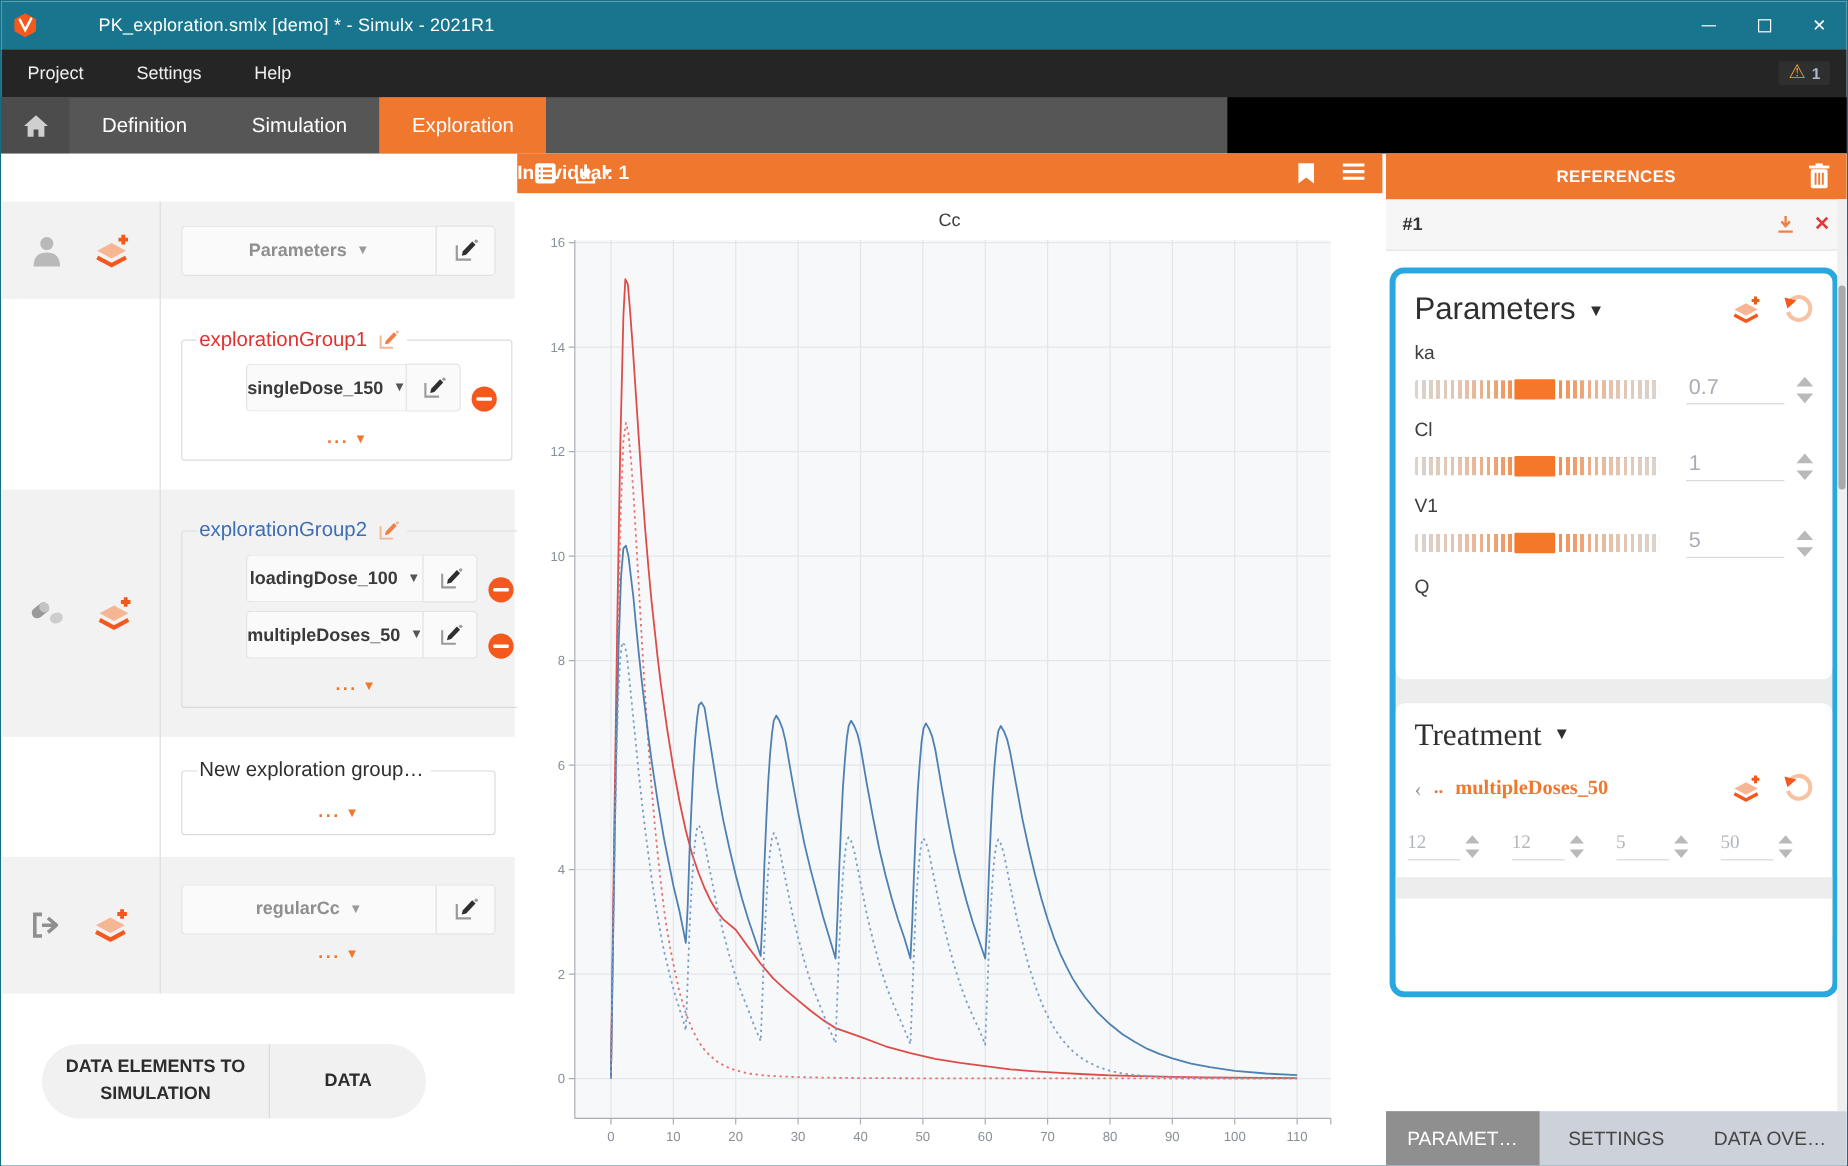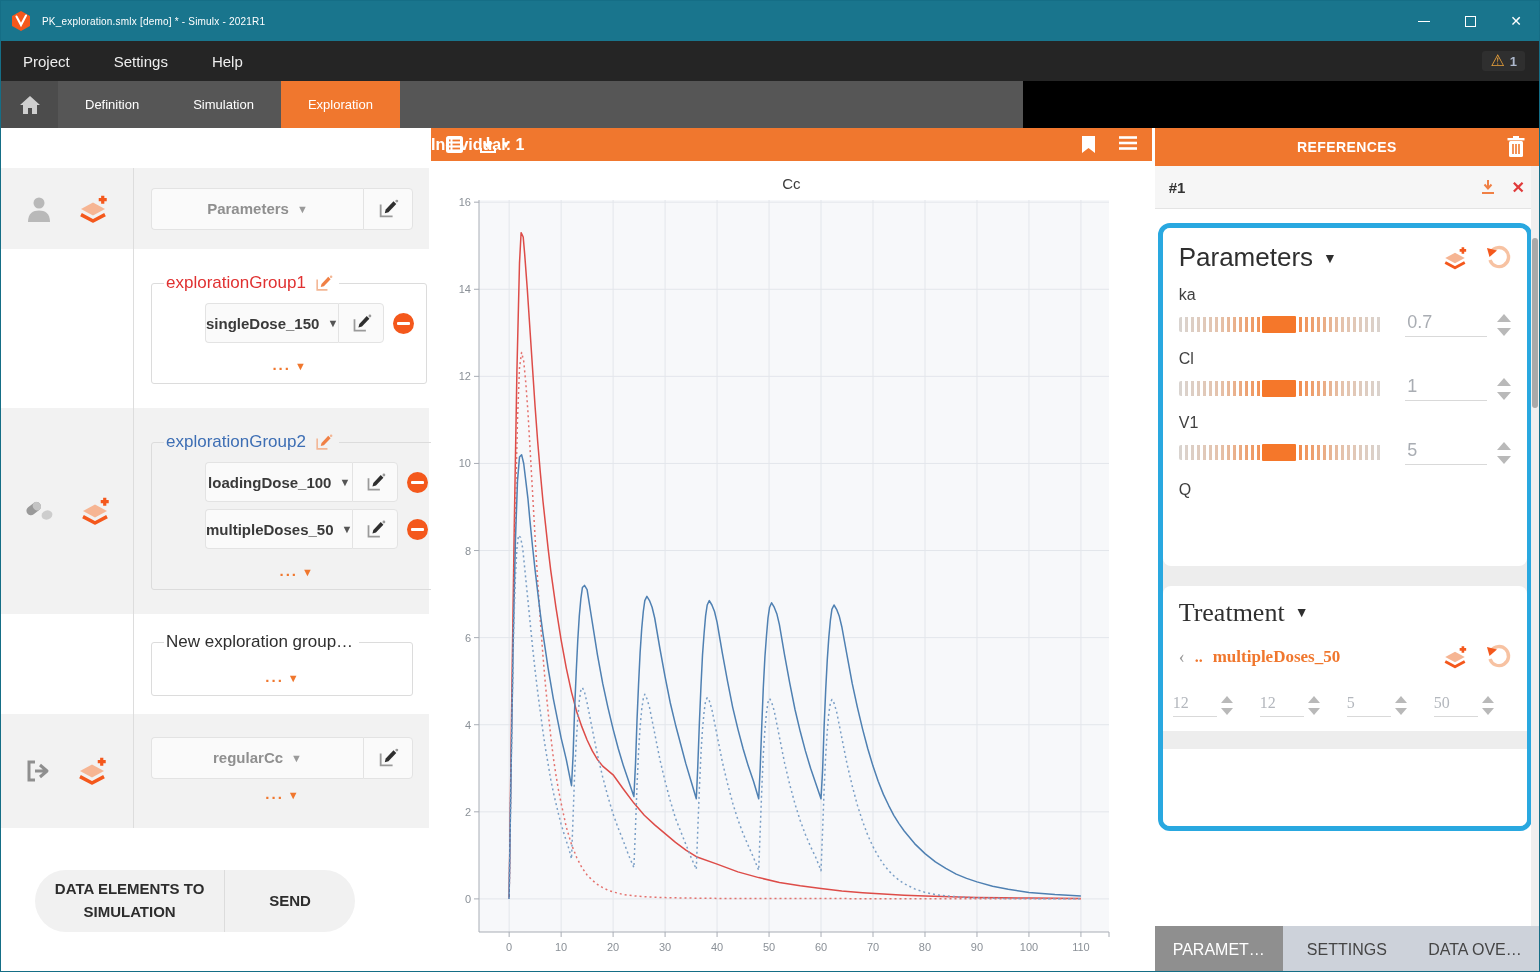--- a/index.html
+++ b/index.html
@@ -4,39 +4,39 @@
 <style>
   *{margin:0;padding:0;box-sizing:border-box;}
   html,body{background:#2b2b2b;}
   body{font-family:"Liberation Sans",sans-serif;}
   .app{width:1540px;height:972px;background:#fff;position:relative;overflow:hidden;border:1px solid #156e86;}
 
   
   .titlebar{height:40px;background:#19758d;display:flex;align-items:center;color:#fff;}
   .logo{width:22px;height:22px;margin:0 10px 0 9px;position:relative;}
   .logo svg{display:block;}
-  .title-text{font-size:10px;letter-spacing:.2px;}
+  .title-text{font-size:15px;letter-spacing:.2px;margin-left:40px;}
   .win-controls{margin-left:auto;display:flex;height:100%;}
   .win-btn{width:46px;height:100%;display:flex;align-items:center;justify-content:center;color:#fff;font-size:14px;}
   .win-min-glyph{width:12px;height:1px;background:#fff;}
   .win-max-glyph{width:11px;height:11px;border:1px solid #fff;}
 
   
   .menubar{height:40px;background:#252525;display:flex;align-items:center;color:#eee;font-size:15px;}
   .menu-item{padding:0 0;margin-left:22px;margin-right:22px;cursor:default;}
   .menu-item:first-child{margin-left:22px;}
   .warn-box{margin-left:auto;margin-right:14px;background:#2f2f2f;border-radius:3px;padding:2px 8px;display:flex;align-items:center;gap:5px;}
   .warn-tri{color:#e9a13b;font-size:16px;line-height:1;}
   .warn-num{color:#aeb9cd;font-size:13px;font-weight:bold;}
 
   
   .tabbar{height:47px;display:flex;background:#000;}
   .tabbar-gray{width:1022px;background:#565656;display:flex;align-items:stretch;}
   .home-tab{width:57px;display:flex;align-items:center;justify-content:center;background:#4c4c4c;}
-  .nav-tab{padding:0 27px;display:flex;align-items:center;color:#fff;font-size:13px;cursor:default;text-align:center;}
+  .nav-tab{padding:0 27px;display:flex;align-items:center;color:#fff;font-size:17px;cursor:default;text-align:center;}
   .nav-tab.active{background:#f0772e;}
   .tab-filler{flex:1;background:#000;}
 
   
   .main{display:flex;height:845px;background:#fff;}
   .left-panel{width:428px;display:flex;flex-direction:column;background:#fff;}
   .gap-v{width:2px;background:#fff;}
   .center-panel{width:722px;position:relative;background:#fff;}
   .gap-v2{width:3px;background:#fff;}
   .right-panel{width:385px;position:relative;background:#fff;display:flex;flex-direction:column;}
@@ -56,21 +56,21 @@
 
   .sel-row{display:flex;align-items:center;}
   .sel-btn{height:42px;background:#fafafa;border:1px solid #e3e3e3;border-right:none;border-radius:4px 0 0 4px;display:flex;align-items:center;justify-content:center;font-size:15px;font-weight:bold;color:#8f8f8f;flex:1;gap:8px;}
   .sel-btn .caret{color:#9a9a9a;font-size:11px;}
   .edit-btn{width:50px;height:42px;background:#fafafa;border:1px solid #e3e3e3;border-radius:0 4px 4px 0;display:flex;align-items:center;justify-content:center;}
   .fieldset{border:1px solid #dcdcdc;border-radius:3px;padding:10px 12px 6px;position:relative;background:transparent;}
   .fieldset legend{font-size:17px;padding:0 6px 0 2px;display:flex;align-items:center;gap:8px;}
   .lg-red{color:#e03131;}
   .lg-blue{color:#3d6eb4;}
   .lg-dark{color:#2f2f2f;}
-  .treat-row{display:flex;align-items:center;margin-bottom:7px;margin-left:41px;}
+  .treat-row{display:flex;align-items:flex-end;margin-bottom:7px;margin-left:41px;}
   .treat-btn{height:40px;flex:1;background:#fafafa;border:1px solid #e3e3e3;border-right:none;border-radius:4px 0 0 4px;display:flex;align-items:center;justify-content:center;font-size:15px;font-weight:bold;color:#3a3a3a;gap:8px;}
   .treat-btn .caret{color:#555;font-size:11px;}
   .treat-edit{width:46px;height:40px;background:#fafafa;border:1px solid #e3e3e3;border-radius:0 4px 4px 0;display:flex;align-items:center;justify-content:center;}
   .minus-circle{width:21px;height:21px;border-radius:50%;background:#f4581c;margin-left:9px;position:relative;flex-shrink:0;}
   .minus-circle::after{content:"";position:absolute;left:4px;right:4px;top:9px;height:3px;background:#fff;border-radius:1px;}
   .more-link{color:#f0772e;font-size:15px;font-weight:bold;text-align:center;padding:6px 0 4px;letter-spacing:2px;}
   .more-link .caret{font-size:11px;letter-spacing:0;margin-left:4px;}
   .send-group{display:flex;background:#f1f1f1;border-radius:31px;overflow:hidden;width:320px;height:62px;margin-left:-40px;}
   .send-half{flex:1.18;display:flex;align-items:center;justify-content:center;text-align:center;font-size:15px;font-weight:bold;color:#2d2d2d;border-right:1px solid #dcdcdc;padding:0 18px;line-height:1.5;}
   .apply-half{flex:1;display:flex;align-items:center;justify-content:center;font-size:15px;font-weight:bold;color:#2d2d2d;}
@@ -351,21 +351,21 @@
                 </svg>
             </div>
           </div>
           <div class="more-link"><span>...</span><span class="caret">▼</span></div>
         </div>
       </div>
 
       <div class="band band-send">
         <div class="send-group">
           <div class="send-half">DATA ELEMENTS TO SIMULATION</div>
-          <div class="apply-half">SEND</div>
+          <div class="apply-half">DATA</div>
         </div>
       </div>
     </div>
 
     <div class="gap-v"></div>
 
     <div class="center-panel">
       <div class="chart-header">
         <span class="hicon">
           <svg class="icon-svg" width="19" height="19" viewBox="0 0 19 19">

